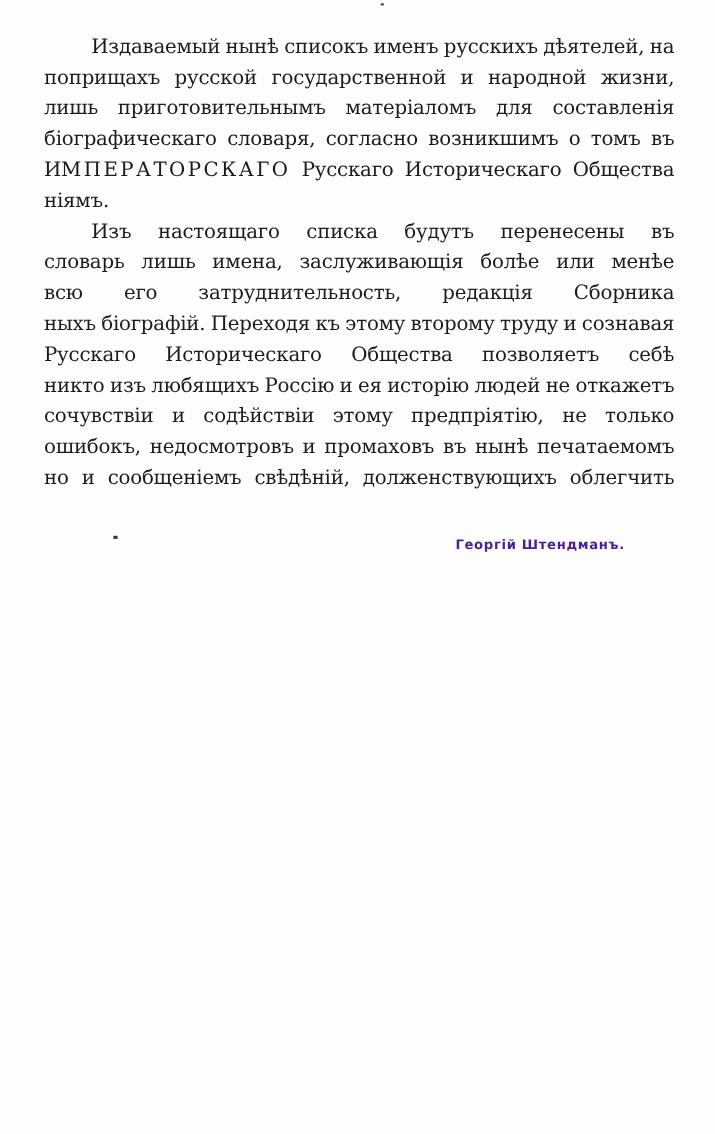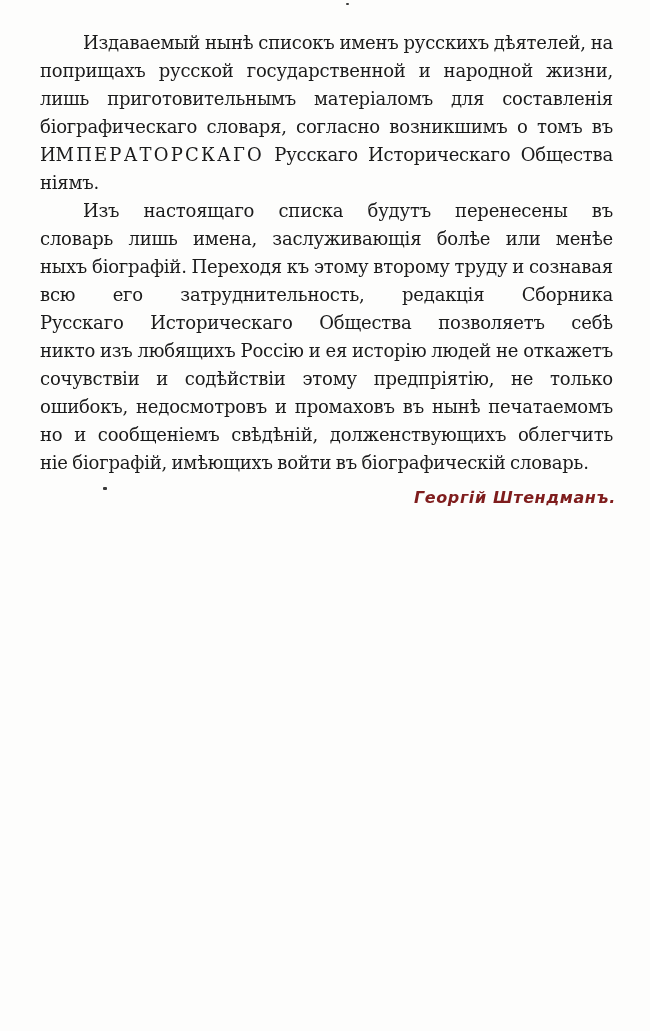--- a/index.html
+++ b/index.html
@@ -37,24 +37,23 @@
   .sc {
     font-size: 18px;
     letter-spacing: 2.2px;
   }
   .signature {
     position: absolute;
     top: 488px;
     left: 414px;
     font-family: "DejaVu Sans", sans-serif;
     font-weight: 700;
-    font-size: 16px;
+    font-size: 12px;
     letter-spacing: 0.6px;
-    color: #7f1d1d;
-    font-style: italic;
+    color: #4c1d95;
   }
   .speck {
     position: absolute;
     background: #3a3a3a;
     border-radius: 1px;
   }
   .speck-1 { left: 103px; top: 487px; width: 4px; height: 3px; }
   .speck-2 { left: 346px; top: 3px; width: 3px; height: 2px; }
 </style>
 </head>
@@ -63,25 +62,24 @@
 <div class="page">
   <div class="text-block">
       <div class="line indent"><span>Издаваемый нынѣ списокъ именъ русскихъ дѣятелей, на всѣхъ</span></div>
       <div class="line"><span>поприщахъ русской государственной и народной жизни, является</span></div>
       <div class="line"><span>лишь приготовительнымъ матеріаломъ для составленія русскаго</span></div>
       <div class="line"><span>біографическаго словаря, согласно возникшимъ о томъ въ средѣ</span></div>
       <div class="line"><span>И</span><span class="sc">МПЕРАТОРСКАГО</span><span> Русскаго Историческаго Общества предположе-</span></div>
       <div class="line flush"><span>ніямъ.</span></div>
       <div class="line indent"><span>Изъ настоящаго списка будутъ перенесены въ біографическій</span></div>
       <div class="line"><span>словарь лишь имена, заслуживающія болѣе или менѣе простран-</span></div>
+      <div class="line"><span>всю его затруднительность, редакція Сборника </span></div>
       <div class="line"><span>ныхъ біографій. Переходя къ этому второму труду и сознавая</span></div>
-      <div class="line"><span>всю его затруднительность, редакція Сборника </span></div>
       <div class="line"><span>Русскаго Историческаго Общества позволяетъ себѣ надѣяться, что</span></div>
       <div class="line"><span>никто изъ любящихъ Россію и ея исторію людей не откажетъ въ</span></div>
       <div class="line"><span>сочувствіи и содѣйствіи этому предпріятію, не только указаніемъ</span></div>
       <div class="line"><span>ошибокъ, недосмотровъ и промаховъ въ нынѣ печатаемомъ спискѣ,</span></div>
       <div class="line"><span>но и сообщеніемъ свѣдѣній, долженствующихъ облегчить написа-</span></div>
-      <div class="line flush"><span>ніе біографій, имѣющихъ войти въ біографическій словарь.</span></div>
     </div>
   <div class="signature">Георгій Штендманъ.</div>
   <div class="speck speck-1"></div>
   <div class="speck speck-2"></div>
 </div>
 
 </body></html>

